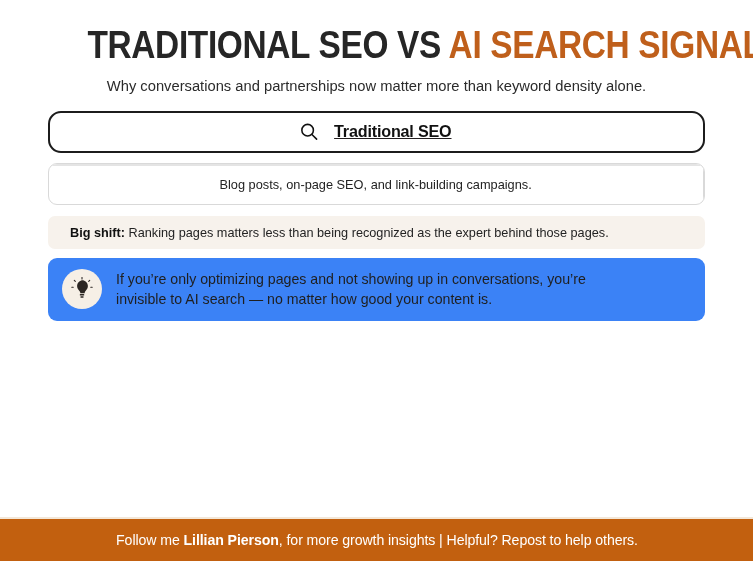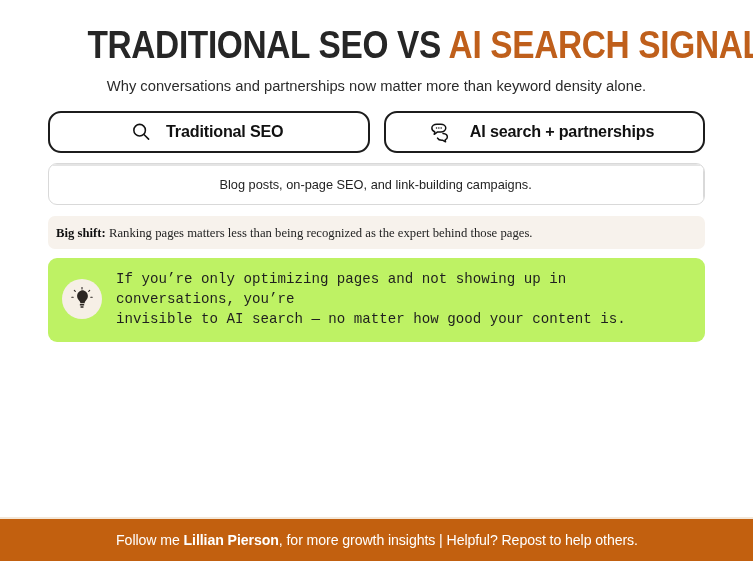--- a/index.html
+++ b/index.html
@@ -50,20 +50,21 @@
     transform: scaleX(0.95);
     transform-origin: center center;
     white-space: nowrap;
   }
 
   
   .pills {
     display: flex;
     gap: 14px;
     margin-top: 16px;
+    text-decoration: underline;
   }
   .pill {
     flex: 1 1 0;
     border: 2.4px solid #1c1c1c;
     border-radius: 13px;
     height: 38px;
     display: flex;
     align-items: center;
     justify-content: center;
     gap: 11px;
@@ -110,39 +111,37 @@
   .cell span {
     display: block;
     transform: scaleX(0.96);
   }
 
   
   .bigshift {
     margin-top: 11px;
     background: #f7f2ec;
     border-radius: 7px;
-    padding: 8px 8px;
+    padding: 8px 22px;
     font-size: 13.1px;
     color: #232323;
     line-height: 1.3;
-    font-family: Liberation Serif, serif;
   }
   .bigshift b { font-weight: bold; color: #111111; }
   .bigshift .shrink { display: inline-block; transform: scaleX(0.97); transform-origin: left center; }
 
   
   .callout {
     margin-top: 9px;
-    background: #bef264;
+    background: #3b82f6;
     border-radius: 9px;
     padding: 11px 18px 12px 14px;
     display: flex;
     align-items: center;
     gap: 14px;
-    font-family: Liberation Mono, monospace;
   }
   .bulb-circle {
     flex: 0 0 auto;
     width: 40px;
     height: 40px;
     border-radius: 50%;
     background: #f6efe6;
     display: flex;
     align-items: center;
     justify-content: center;
@@ -190,32 +189,20 @@
       <div class="pill">
         <span class="pill-icon">
           <svg width="22" height="22" viewBox="0 0 24 24" fill="none" stroke="#111111" stroke-width="1.7" stroke-linecap="round">
             <circle cx="10.5" cy="10" r="6.3"></circle>
             <line x1="15.2" y1="14.7" x2="20.3" y2="19.8"></line>
           </svg>
         </span>
         <span class="pill-label">Traditional SEO</span>
       </div>
 
-      <div class="pill">
-        <span class="pill-icon">
-          <svg width="24" height="22" viewBox="0 0 26 23" fill="none" stroke="#111111" stroke-width="1.6" stroke-linecap="round" stroke-linejoin="round">
-            <path d="M2 7.2c0-2.4 2.4-4.2 5.4-4.2h4.3c3 0 5.4 1.8 5.4 4.2s-2.4 4.2-5.4 4.2H8.2L4.6 14l.5-2.8C3.2 10.5 2 9 2 7.2z"></path>
-            <circle cx="7.1" cy="7.2" r="0.85" fill="#111111" stroke="none"></circle>
-            <circle cx="9.6" cy="7.2" r="0.85" fill="#111111" stroke="none"></circle>
-            <circle cx="12.1" cy="7.2" r="0.85" fill="#111111" stroke="none"></circle>
-            <path d="M14.1 13.2c2.7.25 4.7 1.85 4.7 3.8 0 1.35-.95 2.5-2.35 3.1l.4 2.1-2.9-1.75h-1.2c-2.1 0-3.9-.95-4.6-2.3"></path>
-          </svg>
-        </span>
-        <span class="pill-label">AI search + partnerships</span>
-      </div>
 
     </div>
 
     <div class="table">
 
 
 
       <div class="row">
       </div>
 

